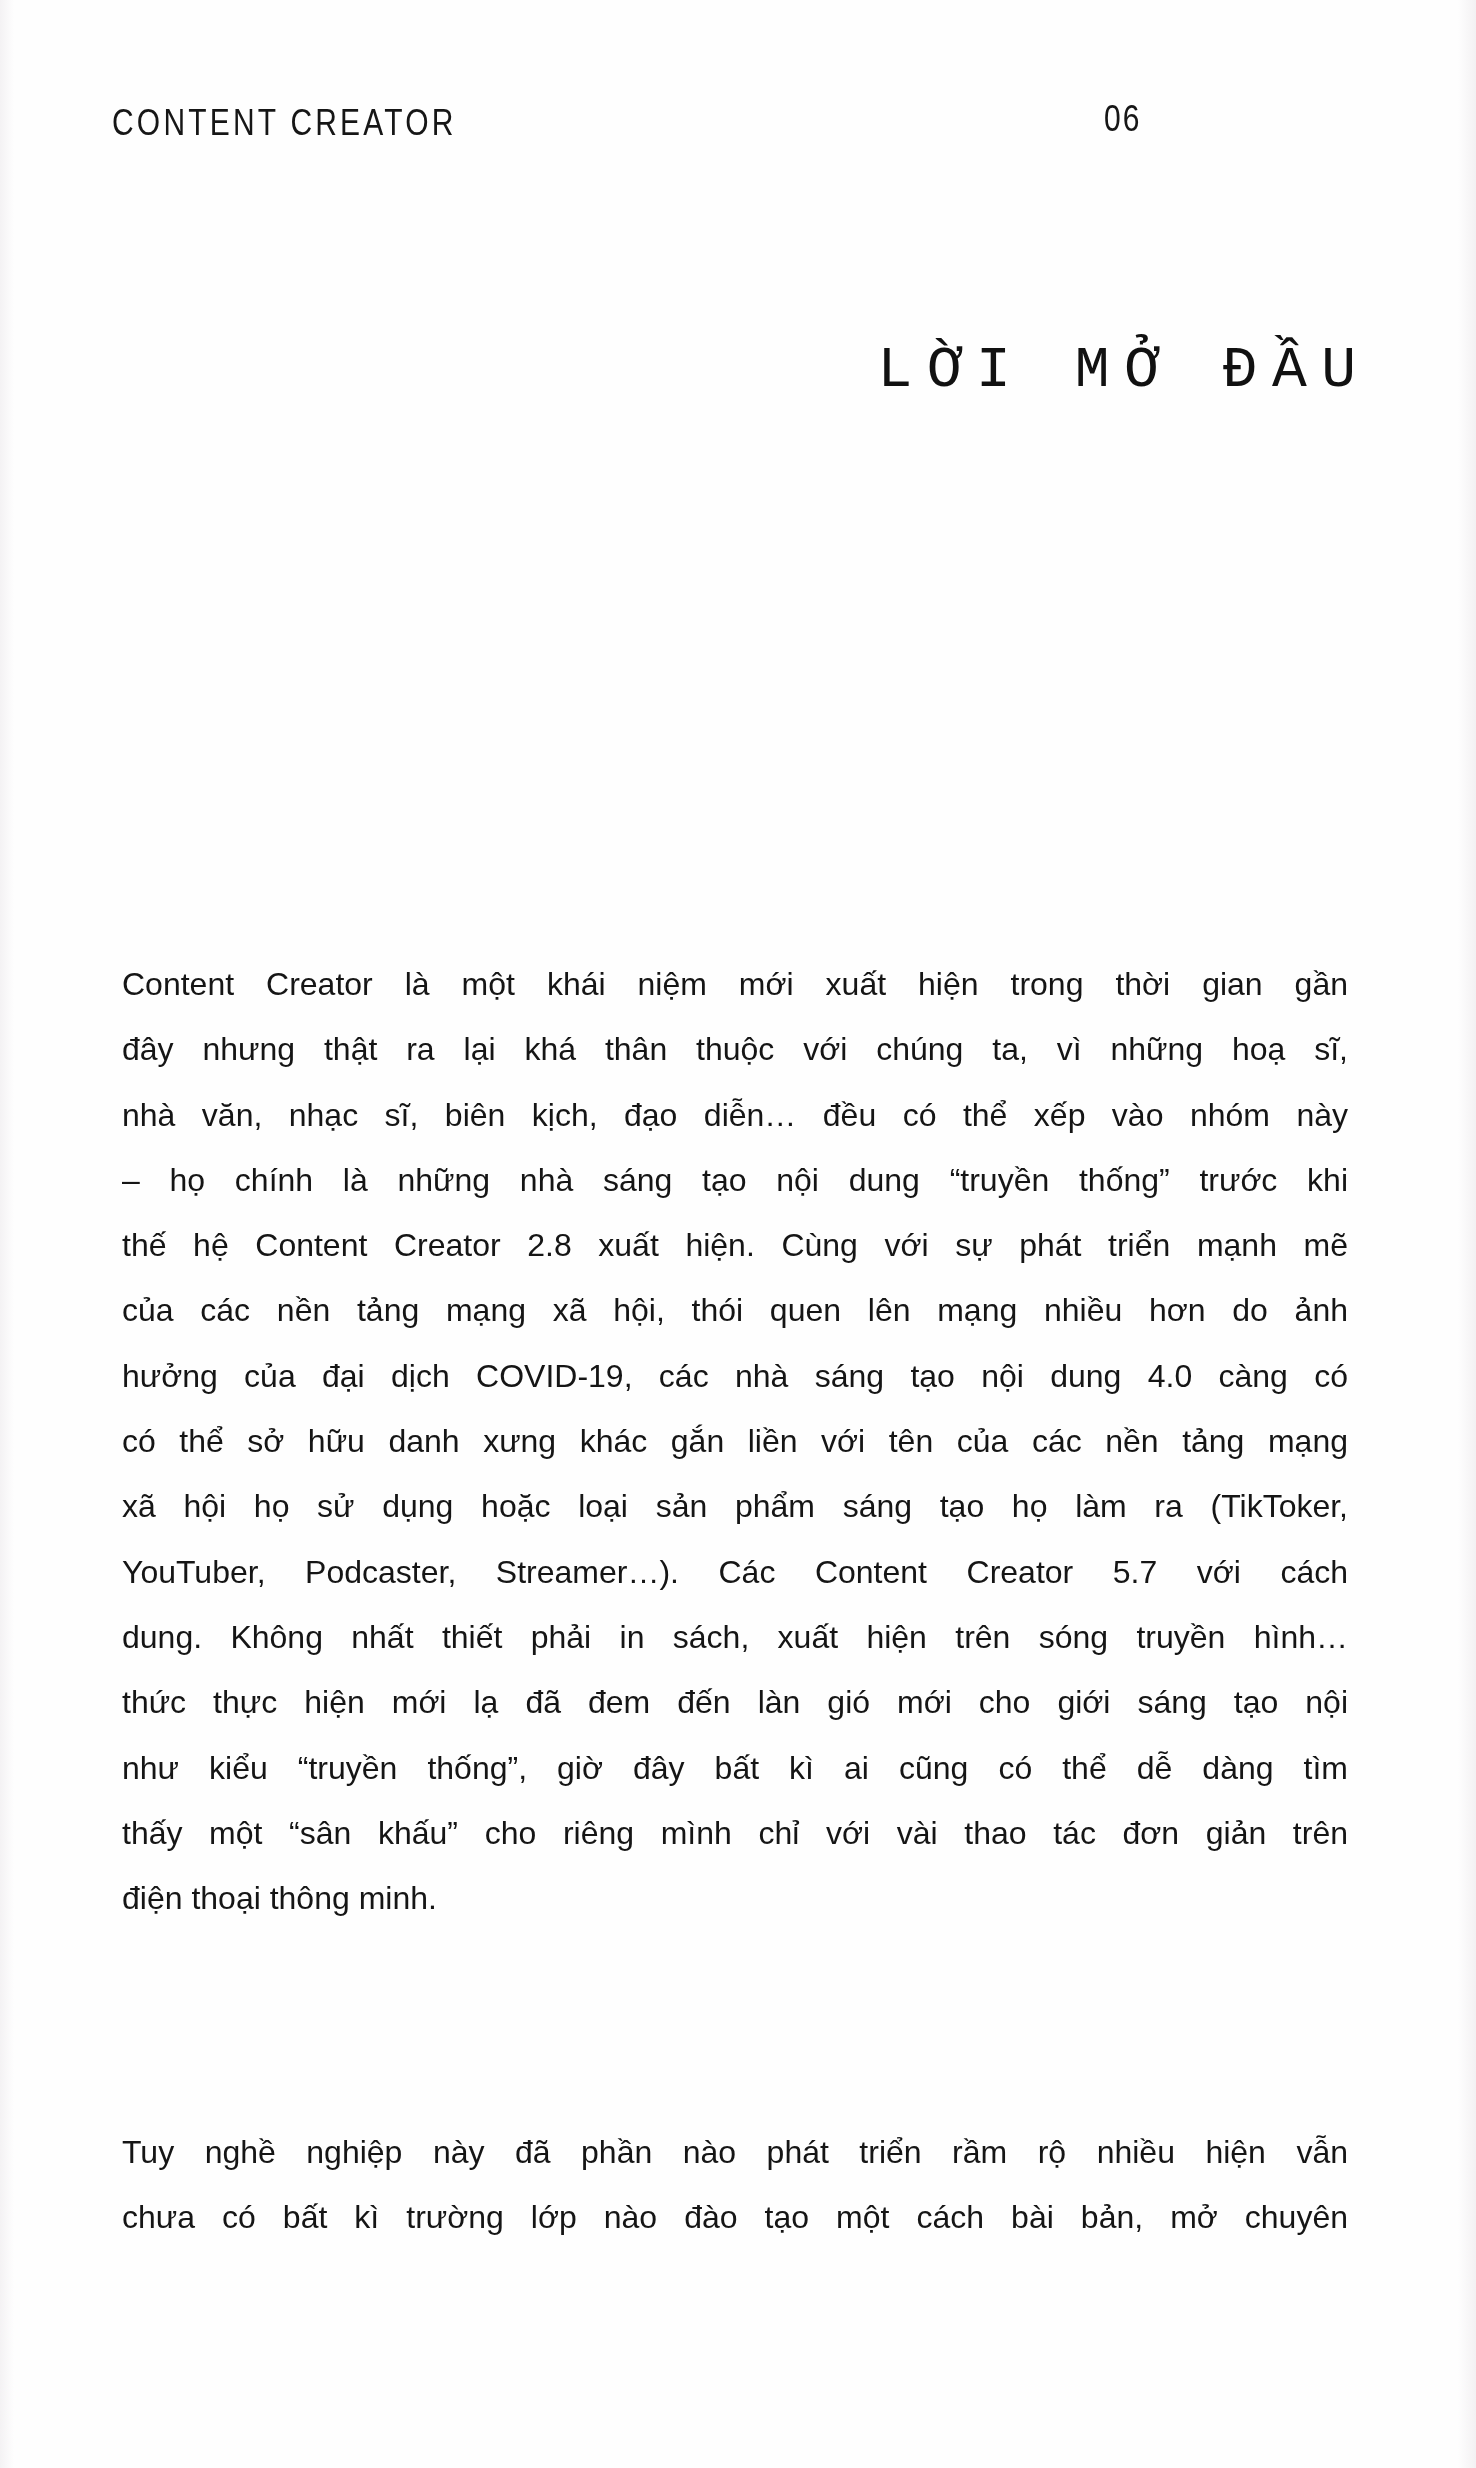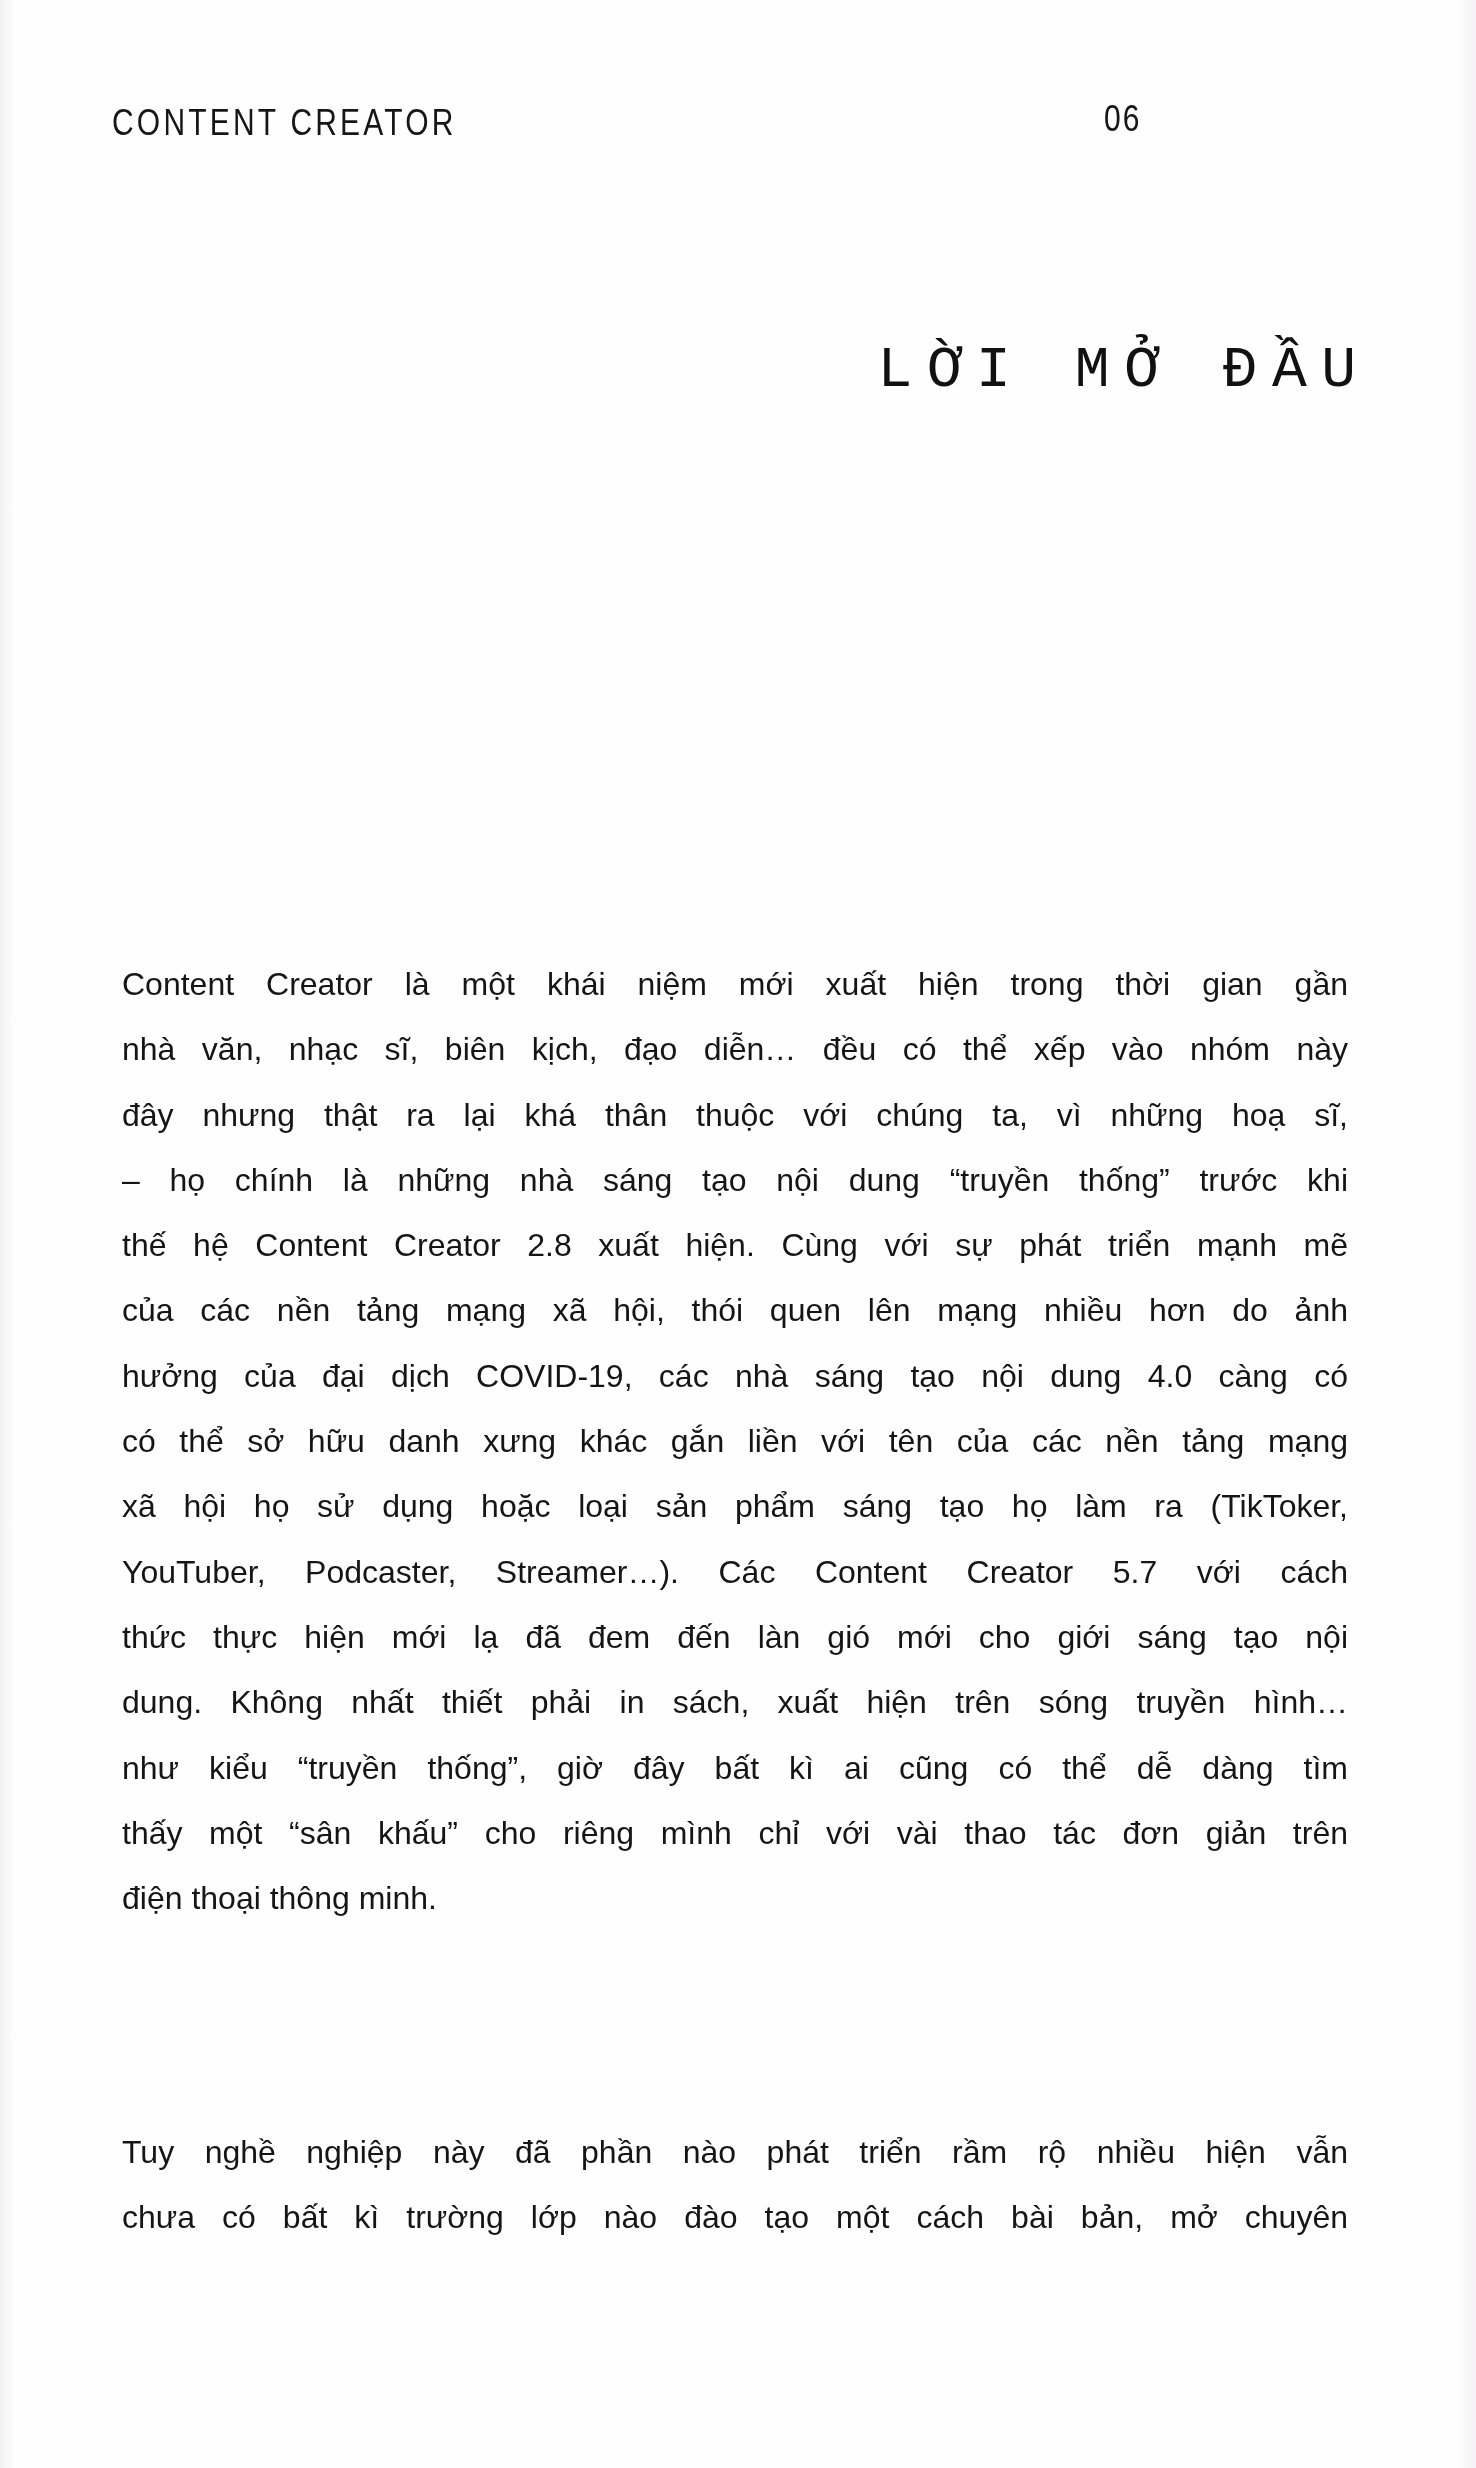--- a/index.html
+++ b/index.html
@@ -60,31 +60,31 @@
 <div class="page-edge-left"></div>
 <div class="page-edge-right"></div>
 
 <div class="running-head">CONTENT CREATOR</div>
 <div class="page-number">06</div>
 
 <h1 class="chapter-title" style="margin-top:0;margin-bottom:0;font-weight:normal;">LỜI MỞ ĐẦU</h1>
 
 <div class="body-text para-1">
   <span class="line">Content Creator là một khái niệm mới xuất hiện trong thời gian gần</span>
+  <span class="line">đây nhưng thật ra lại khá thân thuộc với chúng ta, vì những hoạ sĩ,</span>
   <span class="line">nhà văn, nhạc sĩ, biên kịch, đạo diễn… đều có thể xếp vào nhóm này</span>
-  <span class="line">đây nhưng thật ra lại khá thân thuộc với chúng ta, vì những hoạ sĩ,</span>
   <span class="line">– họ chính là những nhà sáng tạo nội dung “truyền thống” trước khi</span>
   <span class="line">thế hệ Content Creator 2.8 xuất hiện. Cùng với sự phát triển mạnh mẽ</span>
   <span class="line">của các nền tảng mạng xã hội, thói quen lên mạng nhiều hơn do ảnh</span>
   <span class="line">hưởng của đại dịch COVID-19, các nhà sáng tạo nội dung 4.0 càng có</span>
   <span class="line">có thể sở hữu danh xưng khác gắn liền với tên của các nền tảng mạng</span>
   <span class="line">xã hội họ sử dụng hoặc loại sản phẩm sáng tạo họ làm ra (TikToker,</span>
   <span class="line">YouTuber, Podcaster, Streamer…). Các Content Creator 5.7 với cách</span>
+  <span class="line">dung. Không nhất thiết phải in sách, xuất hiện trên sóng truyền hình…</span>
   <span class="line">thức thực hiện mới lạ đã đem đến làn gió mới cho giới sáng tạo nội</span>
-  <span class="line">dung. Không nhất thiết phải in sách, xuất hiện trên sóng truyền hình…</span>
   <span class="line">như kiểu “truyền thống”, giờ đây bất kì ai cũng có thể dễ dàng tìm</span>
   <span class="line">thấy một “sân khấu” cho riêng mình chỉ với vài thao tác đơn giản trên</span>
   <span class="line last">điện thoại thông minh.</span>
 </div>
 
 <div class="body-text para-2">
   <span class="line">Tuy nghề nghiệp này đã phần nào phát triển rầm rộ nhiều hiện vẫn</span>
   <span class="line">chưa có bất kì trường lớp nào đào tạo một cách bài bản, mở chuyên</span>
 </div>
 

